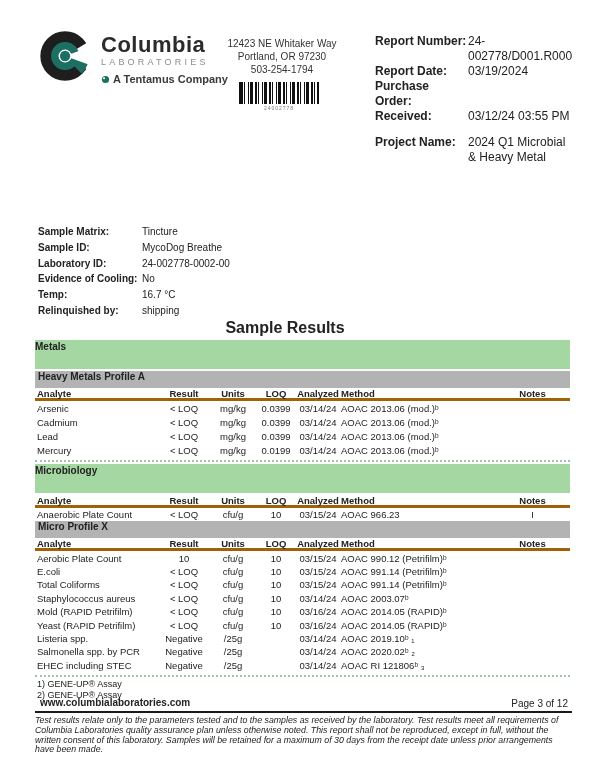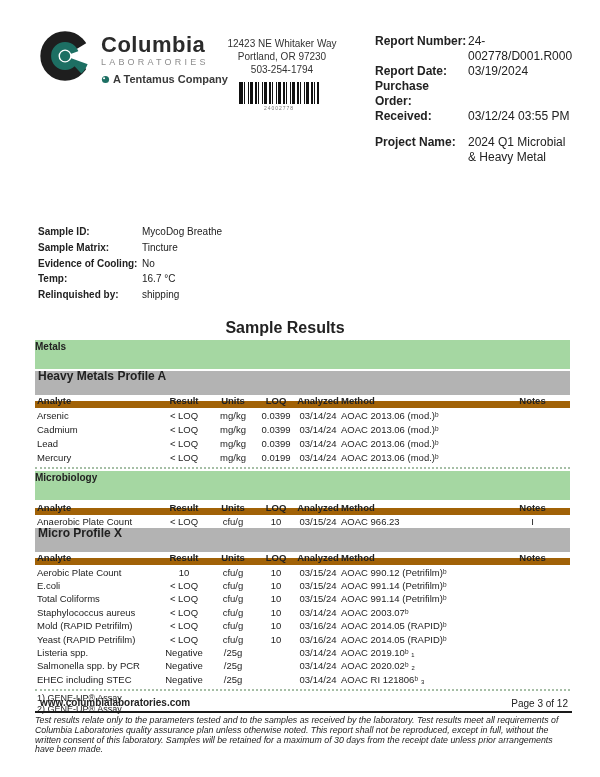--- a/index.html
+++ b/index.html
@@ -31,26 +31,26 @@
   .ri-project { margin-top:11px; }
   .ri-project .val { width:100px; }
   
   .sample-info { position:absolute; top:224px; left:38px; font-size:10px; }
   .si-row { display:flex; line-height:15.8px; }
   .si-row .lbl { width:104px; font-weight:bold; flex:none; }
   
   .results { position:absolute; top:319px; left:35px; width:535px; }
   .results-title { text-align:center; font-weight:bold; font-size:16px; margin-bottom:3px; width:500px; }
   .band { height:29px; line-height:13px; text-align:left; font-weight:bold; font-size:10px; margin-bottom:2px; }
-  .profile-bar { height:24px; line-height:11px; font-weight:bold; font-size:12px; padding-left:3px; }
+  .profile-bar { height:17px; line-height:11px; font-weight:bold; font-size:10px; padding-left:3px; }
   .trow, .thead {
     display:grid; grid-template-columns:124px 50px 48px 38px 46px 154px 1fr;
     font-size:9.5px; align-items:center;
   }
-  .thead { font-weight:bold; height:13px; border-bottom:7px solid #a16207; }
+  .thead { font-weight:bold; height:13px; border-bottom:3px solid #a16207; }
   .trow { height:13.4px; }
   .trow-tall { height:14px; }
   .c-an { text-align:left; padding-left:2px; }
   .c-res,.c-un,.c-loq,.c-anl,.c-not { text-align:center; }
   .c-met { text-align:left; }
   .dotted-sep { border-top:2px dotted #a6bfa6; margin:3px 0 2px 0; height:0; }
   .footnotes { font-size:9px; line-height:11.5px; margin-top:2px; padding-left:2px; }
   
   .footer-url { position:absolute; top:697px; left:40px; width:450px; text-align:left; font-weight:bold; font-size:10px; }
   .footer-page { position:absolute; top:698px; right:32px; font-size:10px; }
@@ -115,26 +115,30 @@
     <span class="val">03/12/24  03:55 PM</span>
   </div>
   <div class="ri-row ri-project">
     <span class="lbl">Project Name:</span>
     <span class="val">2024 Q1 Microbial &amp; Heavy Metal</span>
   </div>
 </div>
 
 <div class="sample-info">
   <div class="si-row">
+    <span class="lbl">Sample Matrix:</span>
+    <span class="val">Tincture</span>
+  </div>
+  <div class="si-row">
     <span class="lbl">Sample ID:</span>
     <span class="val">MycoDog Breathe</span>
   </div>
   <div class="si-row">
-    <span class="lbl">Sample Matrix:</span>
-    <span class="val">Tincture</span>
+    <span class="lbl">Laboratory ID:</span>
+    <span class="val">24-002778-0002-00</span>
   </div>
   <div class="si-row">
     <span class="lbl">Evidence of Cooling:</span>
     <span class="val">No</span>
   </div>
   <div class="si-row">
     <span class="lbl">Temp:</span>
     <span class="val">16.7 °C</span>
   </div>
   <div class="si-row">

